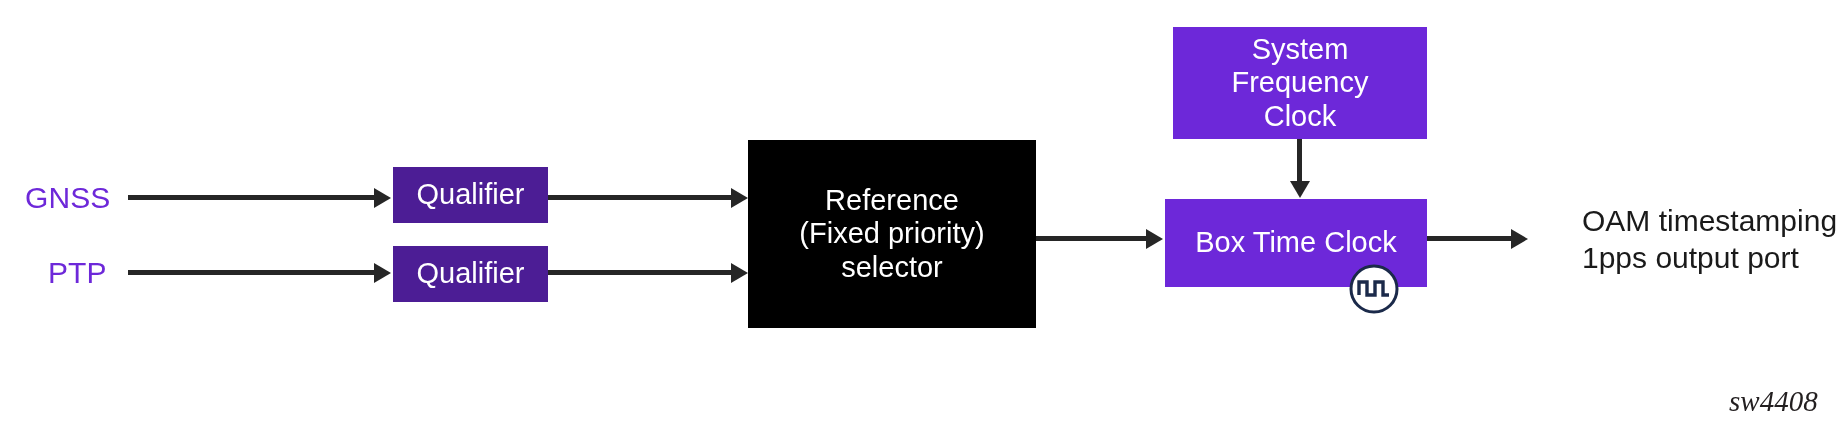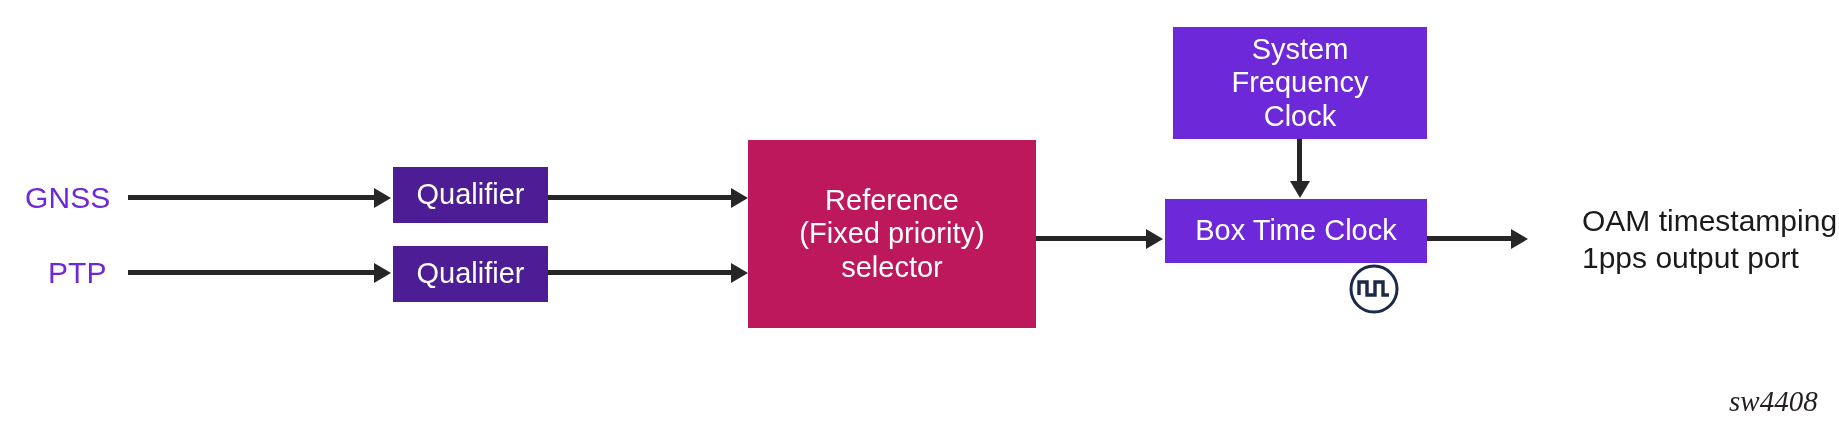--- a/index.html
+++ b/index.html
@@ -38,21 +38,21 @@
     text-align: center;
     color: #ffffff;
     line-height: 1.14;
     box-sizing: border-box;
   }
   .box-qualifier {
     background: #4c1d95;
     font-size: 29px;
   }
   .box-refsel {
-    background: #be185d;
+    background: #000000;
     font-size: 29px;
   }
   .box-clock {
     background: #6d28d9;
     font-size: 29px;
   }
 
   
   .hline {
     position: absolute;
@@ -147,21 +147,21 @@
 
   <div class="box box-clock" style="left:1173px; top:27px; width:254px; height:112px; flex-direction:column;">
     <span>System</span>
     <span>Frequency</span>
     <span>Clock</span>
   </div>
 
   <div class="vline" style="left:1297px; top:139px; width:5px; height:44px;"></div>
   <div class="arrowhead-down" style="left:1289.5px; top:181px;"></div>
 
-  <div class="box box-clock" style="left:1165px; top:199px; width:262px; height:64px;">
+  <div class="box box-clock" style="left:1165px; top:199px; width:262px; height:88px;">
     <span>Box Time Clock</span>
   </div>
 
   <div class="pulse-badge" style="left:1348px; top:263px;">
     <svg width="52" height="52" viewBox="0 0 52 52" xmlns="http://www.w3.org/2000/svg">
       <circle cx="26" cy="26" r="23" fill="#ffffff" stroke="#1b2a4a" stroke-width="3"></circle>
       <polyline points="11,32 11,19 19,19 19,32 27,32 27,19 35,19 35,32 41,32" fill="none" stroke="#1b2a4a" stroke-width="3.4" stroke-linejoin="miter" stroke-linecap="butt"></polyline>
     </svg>
   </div>
 

